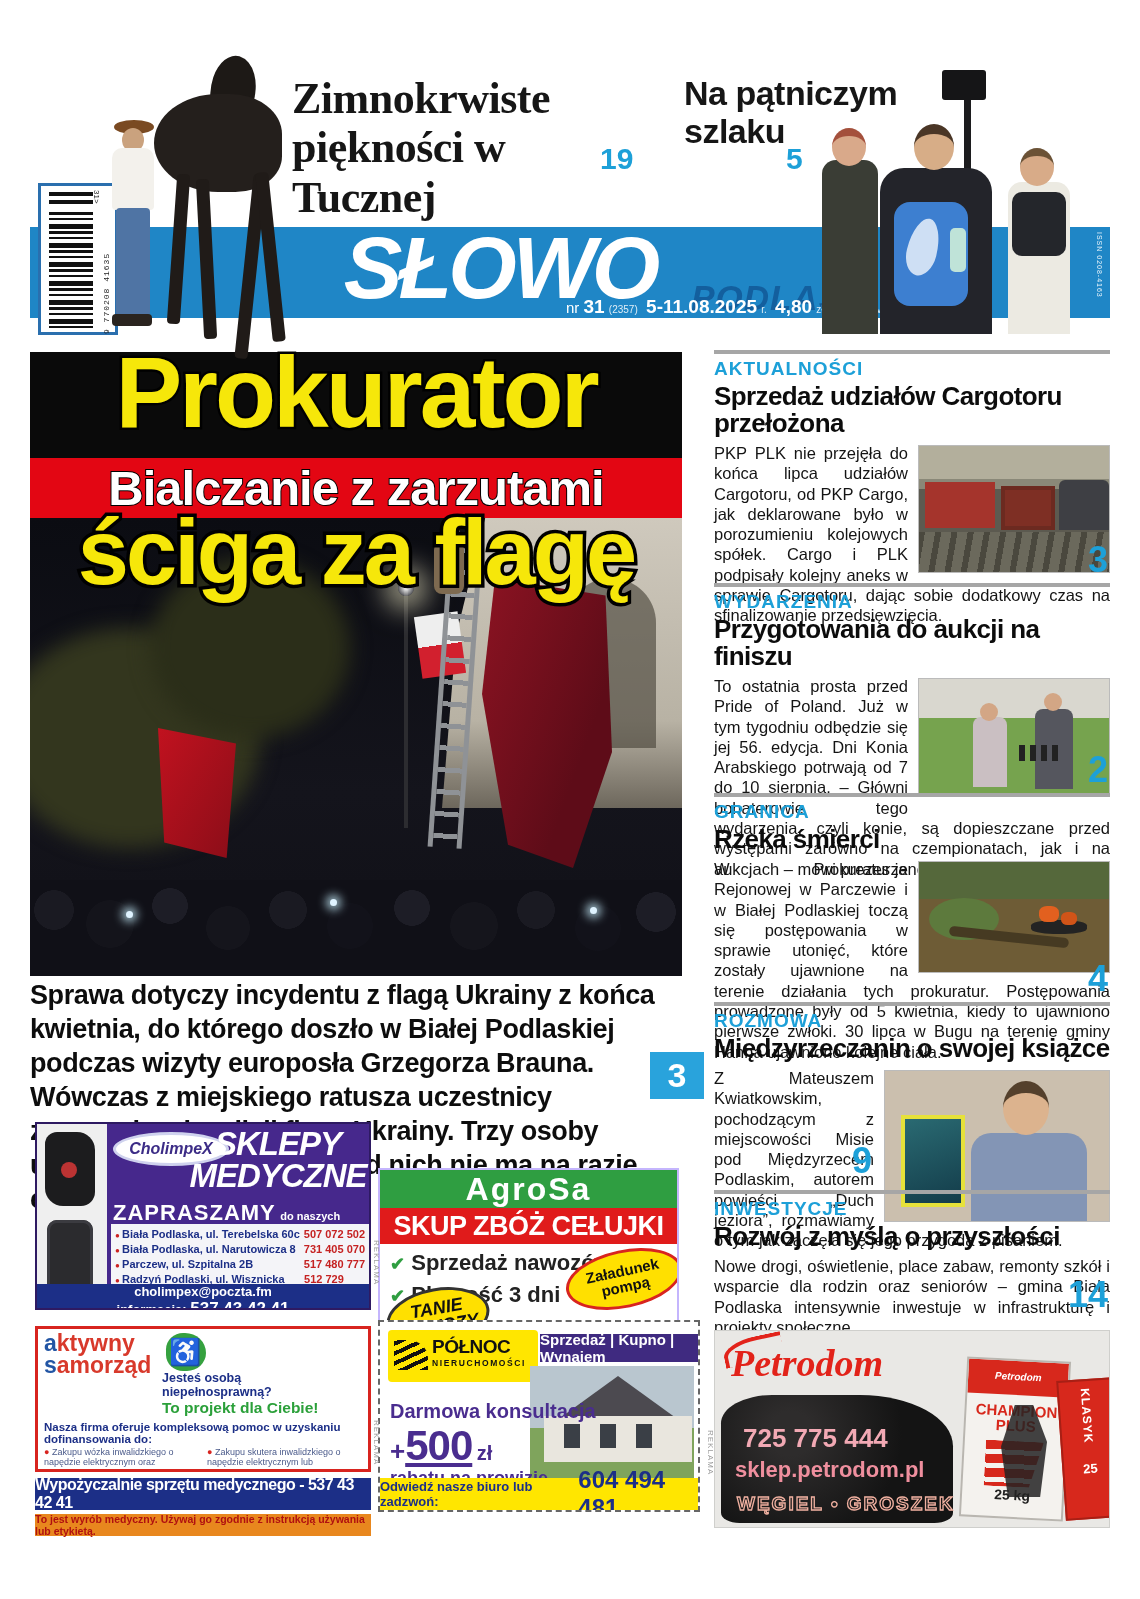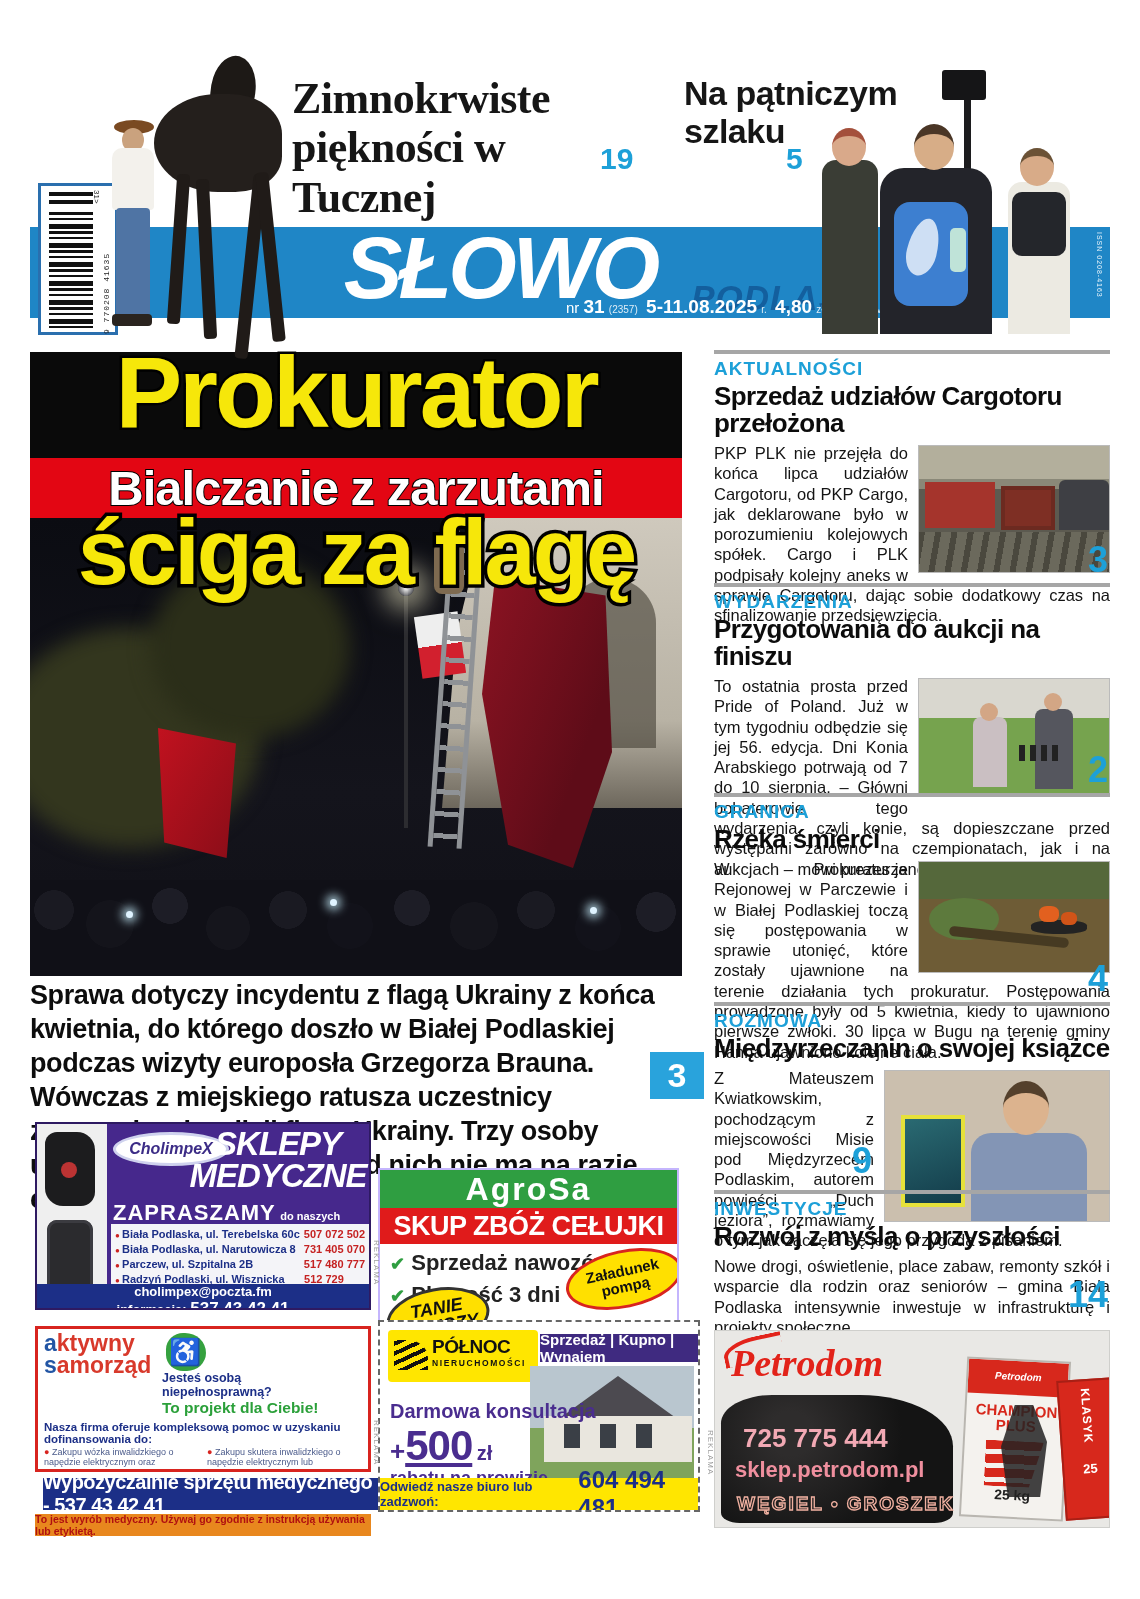--- a/index.html
+++ b/index.html
@@ -170,21 +170,21 @@
   .akt-logo .blue { color:#2255a4; } .akt-logo .red { color:#d8392b; }
   .akt-map { float:left; width:40px; height:38px; background:#35a13f; border-radius:45% 55% 50% 45%; color:#d8241f; font-size:26px; text-align:center; line-height:38px; margin:0 4px; }
   .akt-right { float:left; width:160px; }
   .akt-q { color:#1c2f87; font-weight:800; font-size:12.5px; }
   .akt-p { color:#2ba03a; font-weight:900; font-size:15.5px; }
   .akt-intro { clear:both; color:#1c2f87; font-weight:800; font-size:11.5px; padding-top:4px; }
   .akt-cols { display:flex; gap:8px; margin-top:2px; }
   .akt-col { width:50%; font-size:9px; color:#4a5a8a; line-height:1.15; }
   .akt-col:before { content:"● "; color:#d8241f; }
 
-  .bar-navy { position:absolute; left:35px; top:1478px; width:336px; height:32px; background:#1c2f87; color:#fff; display:flex; align-items:center; justify-content:center; font-size:20px; font-weight:800; letter-spacing:-0.5px;margin-left:8px; }
+  .bar-navy { position:absolute; left:35px; top:1478px; width:336px; height:32px; background:#1c2f87; color:#fff; display:flex; align-items:center; justify-content:center; font-size:16px; font-weight:800; letter-spacing:-0.5px; }
   .bar-orange { position:absolute; left:35px; top:1514px; width:336px; height:22px; background:#e8871e; color:#b01010; display:flex; align-items:center; justify-content:center; font-size:10.5px; font-weight:800; }
 
   
   .ad-pol { position:absolute; left:378px; top:1320px; width:322px; height:192px; background:#fff; border:2px dashed #666; overflow:hidden; }
   .pol-logo { position:absolute; left:8px; top:8px; width:150px; height:52px; background:#ffe600; border-radius:4px; padding:6px 8px 0 44px; }
   .pol-fan { position:absolute; left:6px; top:10px; width:34px; height:30px; background:repeating-linear-gradient(-25deg,#111 0 4px,#ffe600 4px 9px); border-radius:0 60% 0 0; }
   .pol-name { font-size:19px; font-weight:900; color:#111; letter-spacing:-0.5px; }
   .pol-sub { font-size:8.5px; font-weight:700; color:#111; letter-spacing:1.6px; }
   .pol-band { position:absolute; left:160px; top:12px; right:0; height:28px; background:#3f2a80; color:#fff; display:flex; align-items:center; justify-content:center; font-size:15px; font-weight:700; }
   .pol-house { position:absolute; left:150px; top:44px; right:4px; height:112px; background:linear-gradient(180deg,#b9c6cf 0 55%,#7fa45c 55% 100%); overflow:hidden; }

